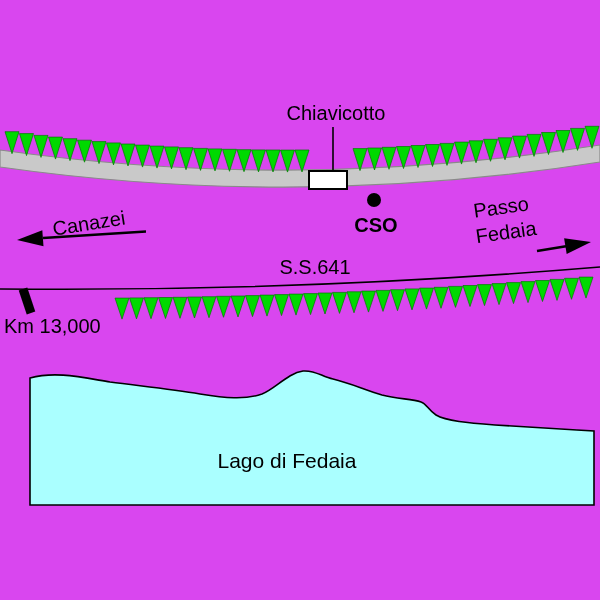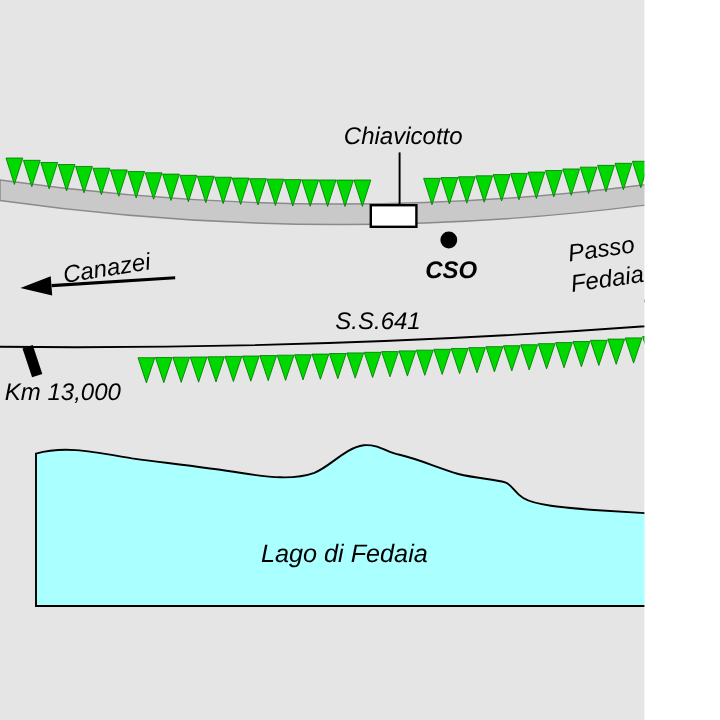--- a/index.html
+++ b/index.html
@@ -1,17 +1,17 @@
 <!DOCTYPE html>
 <html><head>
 <meta charset="utf-8">
 <style>
   html,body{margin:0;padding:0;background:#ffffff;}
-  .wrap{width:537px;height:600px;background:#e5e5e5;position:relative;overflow:hidden;
-        font-family:"Liberation Sans",sans-serif;font-style:italic;}
+  .wrap{width:600px;height:600px;background:#d946ef;position:relative;overflow:hidden;
+        font-family:"Liberation Sans",sans-serif;}
   svg{display:block;}
   text{font-family:"Liberation Sans",sans-serif;fill:#000;}
   .lbl{font-size:20px;}
   .lbl-big{font-size:21px;}
   .lbl-bold{font-size:20px;font-weight:bold;}
   .road{stroke:#8a8a8a;stroke-width:1.2;}
   .thin-curve{fill:none;stroke:#000;stroke-width:1.6;}
   .leader{stroke:#000;stroke-width:1.6;}
   .culvert{fill:#ffffff;stroke:#000;stroke-width:2;}
   .cso-dot{fill:#000;}

